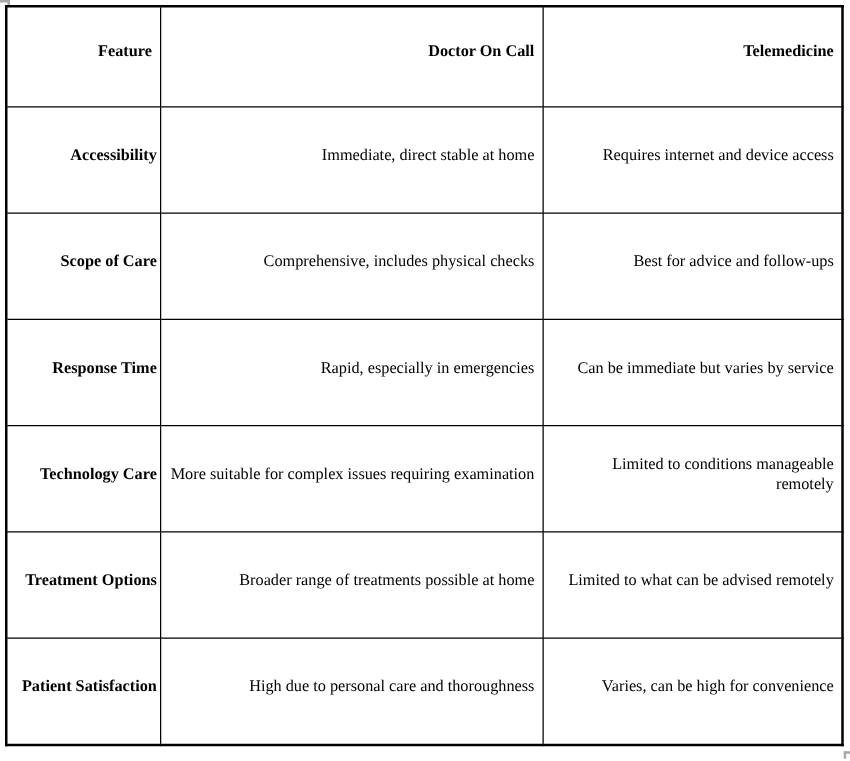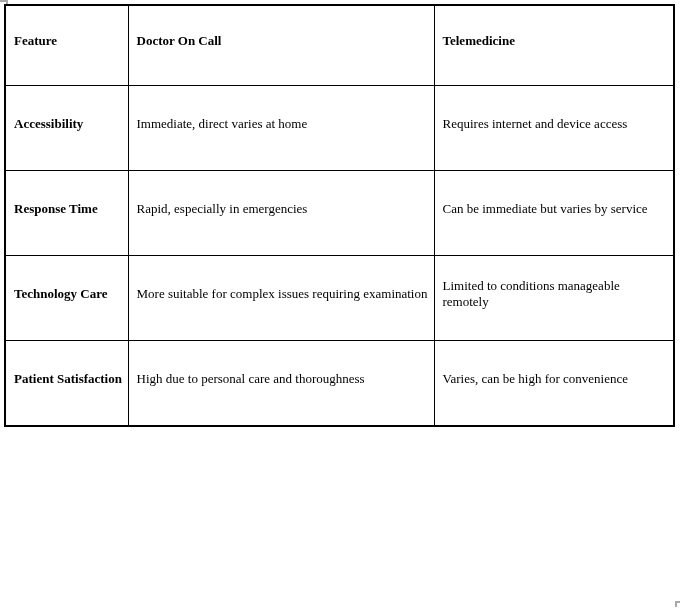--- a/index.html
+++ b/index.html
@@ -28,21 +28,21 @@
     background: #ffffff;
   }
   col.c-feature { width: 123px; }
   col.c-doc     { width: 306px; }
   col.c-tele    { width: 240px; }
   td, th {
     border: 1px solid #000000;
     font-size: 13px;
     line-height: 1.2;
     color: #000000;
-    text-align: left;
+    text-align: right;
     vertical-align: middle;
     padding: 0 6px 9px 8px;
     font-weight: normal;
     overflow: hidden;
   }
   tr.header-row th { height: 70px; font-weight: bold; }
   tr.data-row td   { height: 75px; }
   td.feature-col   { font-weight: bold; white-space: nowrap; padding-right: 2px; }
   
   .mark-top-left {
@@ -76,38 +76,48 @@
     </colgroup>
     <tbody>
       <tr class="header-row">
         <th>Feature</th>
         <th>Doctor On Call</th>
         <th>Telemedicine</th>
       </tr>
 
       <tr class="data-row">
         <td class="feature-col">Accessibility</td>
-        <td>Immediate, direct varies at home</td>
+        <td>Immediate, direct stable at home</td>
         <td>Requires internet and device access</td>
       </tr>
 
+      <tr class="data-row">
+        <td class="feature-col">Scope of Care</td>
+        <td>Comprehensive, includes physical checks</td>
+        <td>Best for advice and follow-ups</td>
+      </tr>
 
 
       <tr class="data-row">
         <td class="feature-col">Response Time</td>
         <td>Rapid, especially in emergencies</td>
         <td>Can be immediate but varies by service</td>
       </tr>
 
       <tr class="data-row">
         <td class="feature-col">Technology Care</td>
         <td>More suitable for complex issues requiring examination</td>
         <td>Limited to conditions manageable remotely</td>
       </tr>
 
+      <tr class="data-row">
+        <td class="feature-col">Treatment Options</td>
+        <td>Broader range of treatments possible at home</td>
+        <td>Limited to what can be advised remotely</td>
+      </tr>
 
       <tr class="data-row">
         <td class="feature-col">Patient Satisfaction</td>
         <td>High due to personal care and thoroughness</td>
         <td>Varies, can be high for convenience</td>
       </tr>
     </tbody>
   </table>
 </div>
 

